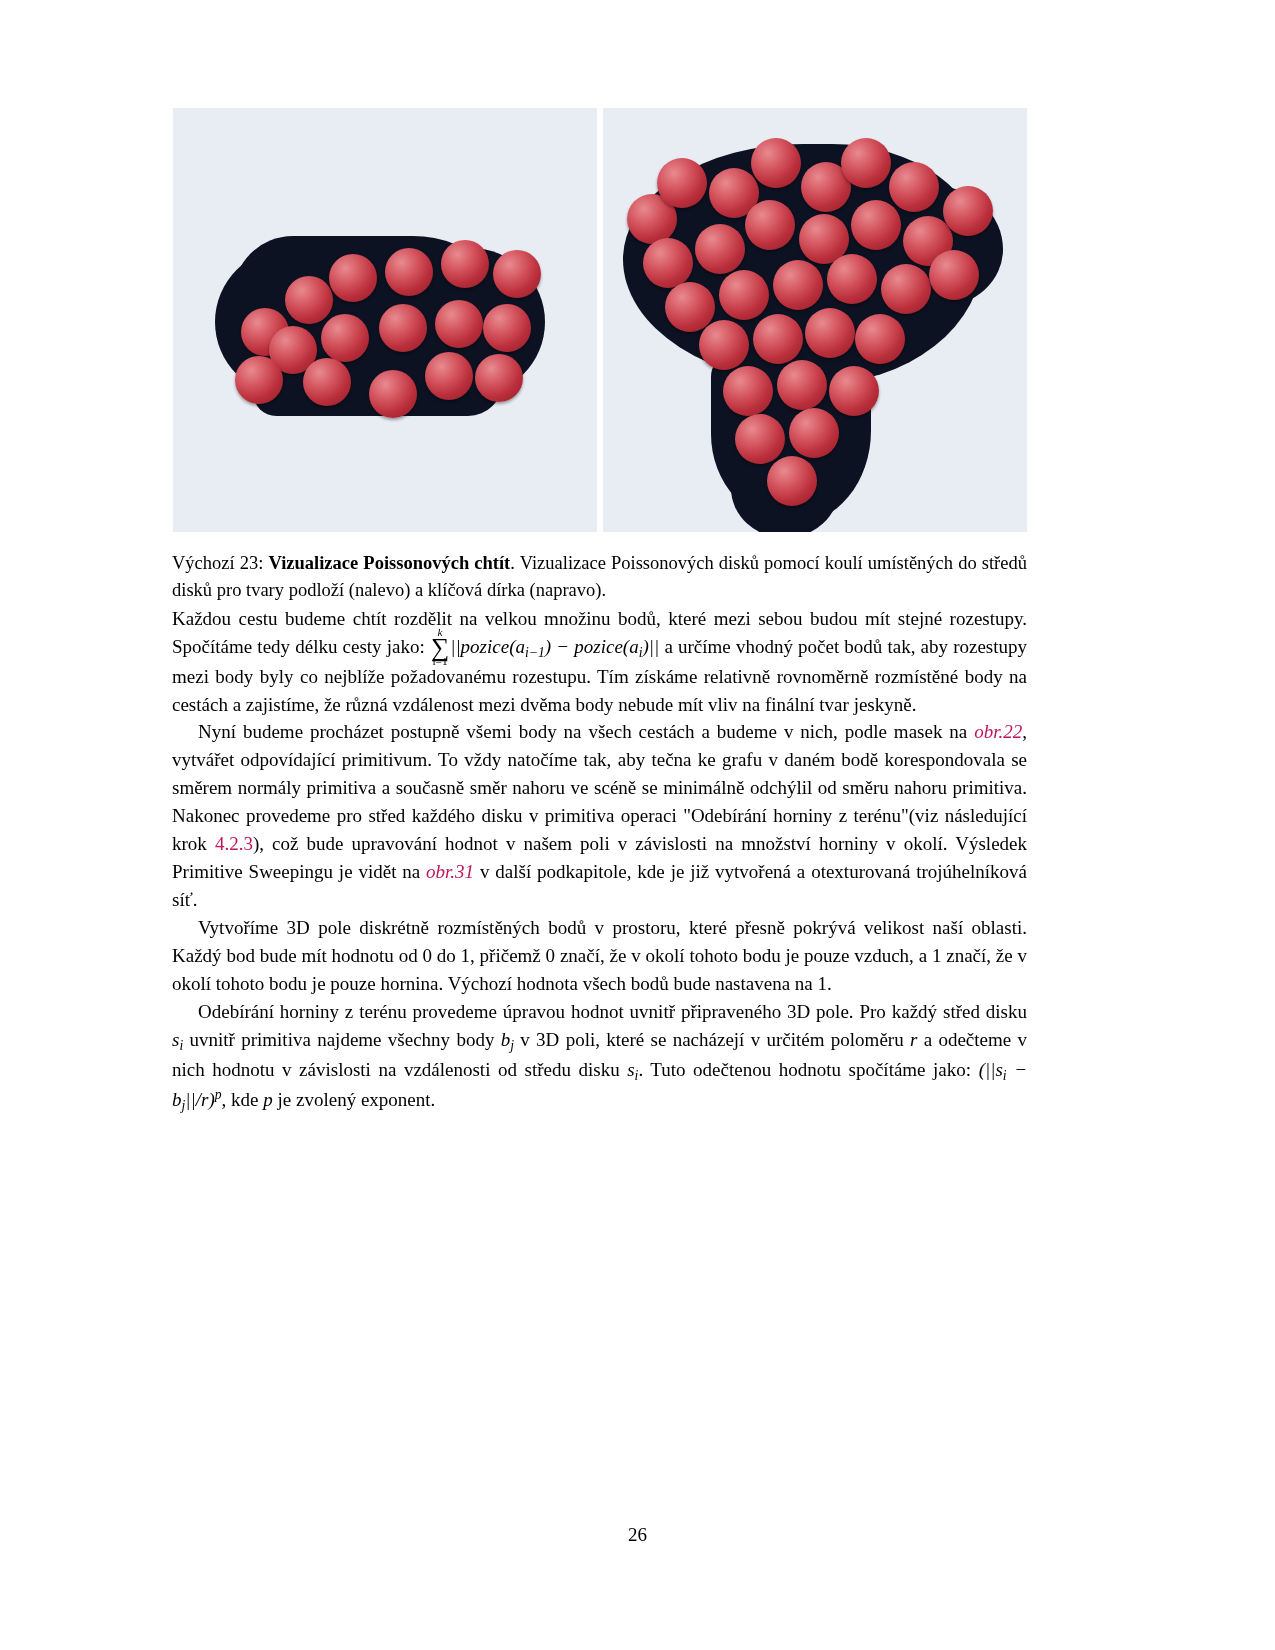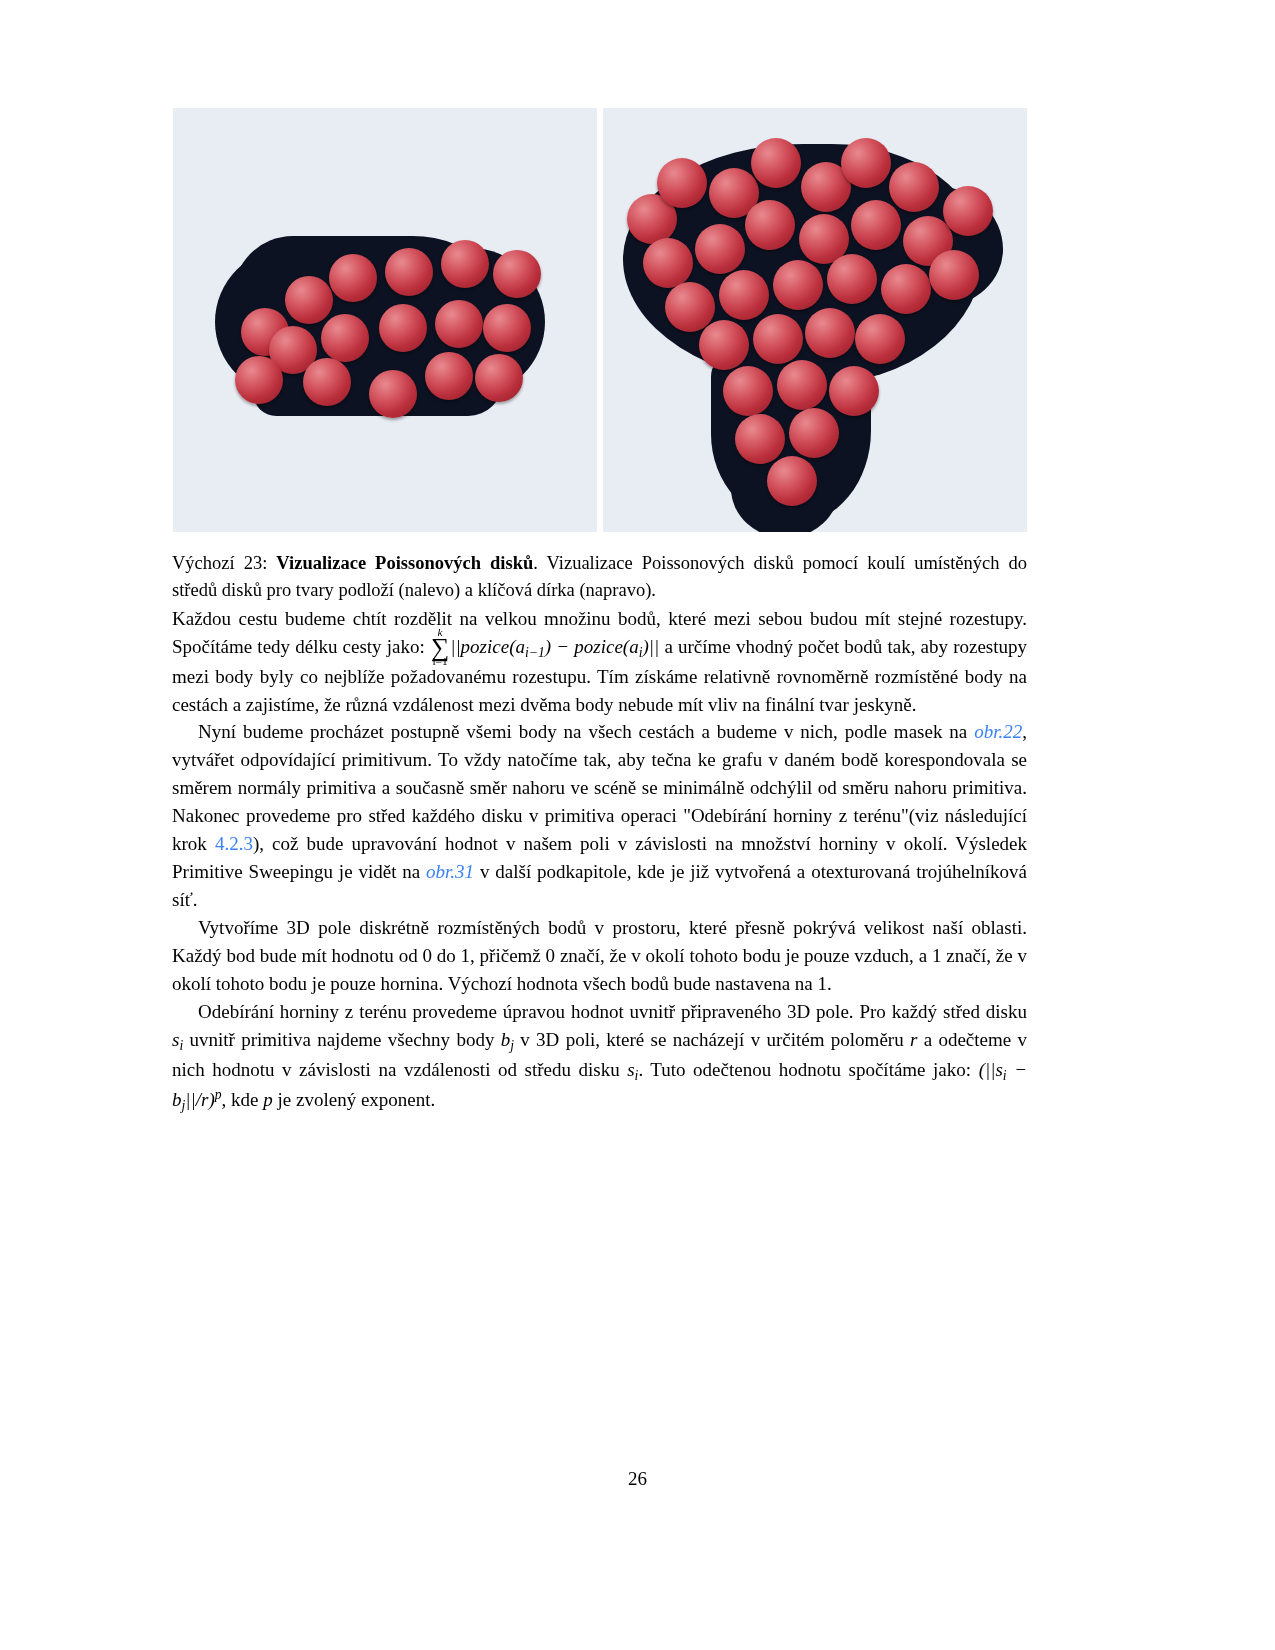--- a/index.html
+++ b/index.html
@@ -129,21 +129,21 @@
     line-height: 1.47;
     text-align: justify;
     margin: 0;
     text-justify: inter-word;
   }
   p.body + p.body { text-indent: 26px; }
 
   .mathit { font-style: italic; font-family: "Liberation Serif", serif; }
   .sub { font-size: 0.72em; vertical-align: -0.28em; }
   .sup { font-size: 0.72em; vertical-align: 0.5em; }
-  .link { color: #3b82f6; }
+  .link { color: #be185d; }
 
   .sumop {
     display: inline-block;
     position: relative;
     vertical-align: -0.18em;
     text-align: center;
     line-height: 1;
     margin: 0 1px;
   }
   .sumop .big { font-size: 1.35em; }
@@ -160,21 +160,21 @@
     bottom: -0.62em;
     left: 50%;
     transform: translateX(-50%);
     font-size: 0.6em;
     white-space: nowrap;
   }
 
   .pagenum {
     position: absolute;
     left: 0;
-    top: 1468px;
+    top: 1524px;
     width: 1275px;
     text-align: center;
     font-size: 19px;
   }
 </style>
 </head>
 <body>
 
 <div class="page">
   <div class="content">
@@ -235,21 +235,21 @@
         <div class="ball" style="left:120px; top:258px; width:50px; height:50px;"></div>
         <div class="ball" style="left:174px; top:252px; width:50px; height:50px;"></div>
         <div class="ball" style="left:226px; top:258px; width:50px; height:50px;"></div>
         <div class="ball" style="left:132px; top:306px; width:50px; height:50px;"></div>
         <div class="ball" style="left:186px; top:300px; width:50px; height:50px;"></div>
         <div class="ball" style="left:164px; top:348px; width:50px; height:50px;"></div>
       </div>
     </div>
 
     <div class="caption">
-      <span>Výchozí 23: </span><b>Vizualizace Poissonových disků</b><span>. Vizualizace Poissonových disků pomocí koulí umístěných do středů disků pro tvary podloží (nalevo) a klíčová dírka (napravo).</span>
+      <span>Výchozí 23: </span><b>Vizualizace Poissonových chtít</b><span>. Vizualizace Poissonových disků pomocí koulí umístěných do středů disků pro tvary podloží (nalevo) a klíčová dírka (napravo).</span>
     </div>
 
 
     <p class="body">
       <span>Každou cestu budeme chtít rozdělit na velkou množinu bodů, které mezi sebou budou mít stejné rozestupy. Spočítáme tedy délku cesty jako: </span><span class="sumop"><span class="lim-top">k</span><span class="big">∑</span><span class="lim-bot">i=1</span></span><span class="mathit">||pozice(a</span><span class="mathit sub">i−1</span><span class="mathit">) − pozice(a</span><span class="mathit sub">i</span><span class="mathit">)||</span><span> a určíme vhodný počet bodů tak, aby rozestupy mezi body byly co nejblíže požadovanému rozestupu. Tím získáme relativně rovnoměrně rozmístěné body na cestách a zajistíme, že různá vzdálenost mezi dvěma body nebude mít vliv na finální tvar jeskyně.</span>
     </p>
 
     <p class="body">
       <span>Nyní budeme procházet postupně všemi body na všech cestách a budeme v nich, podle masek na </span><span class="link mathit">obr.22</span><span>, vytvářet odpovídající primitivum. To vždy natočíme tak, aby tečna ke grafu v daném bodě korespondovala se směrem normály primitiva a současně směr nahoru ve scéně se minimálně odchýlil od směru nahoru primitiva. Nakonec provedeme pro střed každého disku v primitiva operaci "Odebírání horniny z terénu"(viz následující krok </span><span class="link">4.2.3</span><span>), což bude upravování hodnot v našem poli v závislosti na množství horniny v okolí. Výsledek Primitive Sweepingu je vidět na </span><span class="link mathit">obr.31</span><span> v další podkapitole, kde je již vytvořená a otexturovaná trojúhelníková síť.</span>
     </p>

